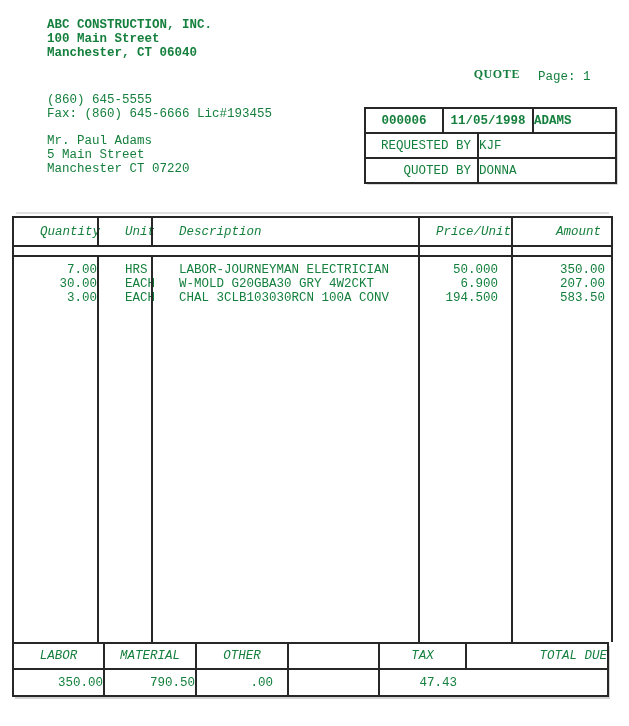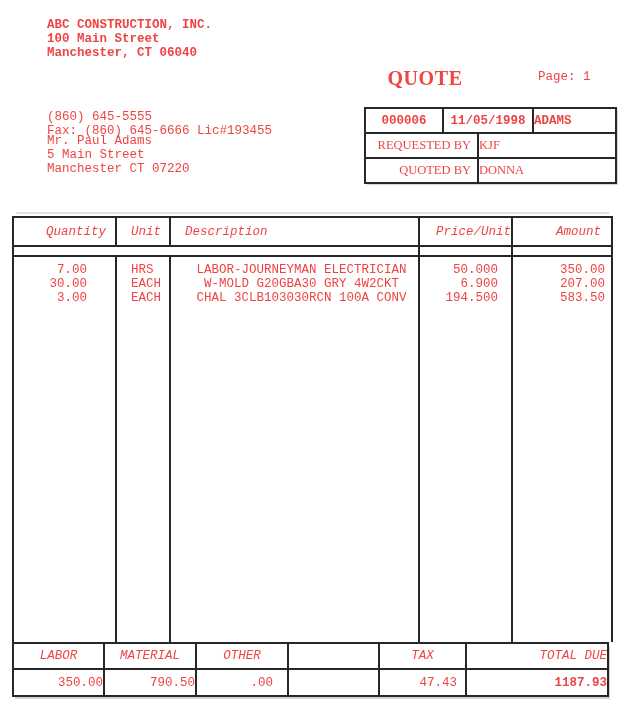--- a/index.html
+++ b/index.html
@@ -1,46 +1,46 @@
 <!DOCTYPE html>
 <html><head>
 <meta charset="utf-8">
 <style>
   html,body { margin:0; padding:0; background:#e8e8e8; }
   .page {
     position:relative; width:629px; height:726px; background:#ffffff;
     font-family:"Liberation Mono","DejaVu Sans Mono",monospace;
-    font-size:12.5px; color:#ef4444; overflow:hidden;
+    font-size:12.5px; color:#15803d; overflow:hidden;
     margin:0 auto; box-shadow:0 0 4px rgba(0,0,0,.25);
   }
   .b { font-weight:bold; }
   .it { font-style:italic; }
   .blk div { line-height:14px; white-space:pre; }
 
   .company { position:absolute; left:47px; top:18px; }
-  .phone   { position:absolute; left:47px; top:93px;margin-top:17px; }
+  .phone   { position:absolute; left:47px; top:93px; }
   .customer{ position:absolute; left:47px; top:134px; }
 
   .title {
-    position:absolute; left:330px; top:67px; width:190px; text-align:center;
+    position:absolute; left:330px; top:67px; width:190px; text-align:right;
     font-family:"Liberation Serif","DejaVu Serif",serif;
-    font-weight:bold; font-size:20px; letter-spacing:0.6px;
+    font-weight:bold; font-size:12px; letter-spacing:0.6px;
   }
   .page-label { position:absolute; left:538px; top:70px; }
 
   
   .info-table {
     position:absolute; left:364px; top:107px; width:253px;
     border:2px solid #272727; box-sizing:border-box; background:#fff;
     box-shadow:2px 2px 0 -1px rgba(110,110,110,.28);
   }
   .i-row { display:grid; height:23px; align-items:center; }
   .i-row + .i-row { border-top:2px solid #272727; }
   .i-cols3 { grid-template-columns:76px 90px 1fr; }
-  .i-cols2 { grid-template-columns:111px 1fr;font-family:Liberation Serif, serif; }
+  .i-cols2 { grid-template-columns:111px 1fr; }
   .i-cell { height:100%; display:flex; align-items:center; box-sizing:border-box; }
   .i-cell + .i-cell { border-left:2px solid #272727; }
   .i-center { justify-content:center; }
   .i-left   { }
   .i-right  { justify-content:flex-end; padding-right:6px; }
 
   
   .main-table {
     position:absolute; left:12px; top:216px; width:601px; height:426px;
     border:2px solid #272727; border-bottom:none; box-sizing:border-box;
@@ -54,23 +54,23 @@
   .mt-header { height:29px; border-bottom:2px solid #272727; box-sizing:border-box; }
   .mt-header .mt-cell { display:flex; align-items:center; height:100%; box-sizing:border-box; }
   .mt-cell + .mt-cell { border-left:2px solid #272727; }
   .mt-spacer { height:10px; border-bottom:2px solid #272727; box-sizing:border-box; }
   .mt-spacer .sp { height:100%; box-sizing:border-box; }
   .mt-spacer .sp.v { border-left:2px solid #272727; }
   .mt-body { height:385px; }
   .mt-col { height:100%; box-sizing:border-box; padding-top:6px; }
   .mt-col + .mt-col { border-left:2px solid #272727; }
   .mt-col div { line-height:14px; white-space:pre; }
-  .al { padding-left:14px; text-align:center;margin-left:18px; }
+  .al { padding-left:26px; text-align:left; }
   .ar { text-align:right; }
-  .pr-qty { padding-right:10px; }
+  .pr-qty { }
   .pr-price { padding-right:13px; }
   .pr-amt { padding-right:6px; }
 
   
   .totals-table {
     position:absolute; left:12px; top:642px; width:597px;
     border:2px solid #272727; box-sizing:border-box; background:#fff;
     box-shadow:2px 3px 0 -1px rgba(110,110,110,.3);
   }
   .t-row { display:grid; grid-template-columns:89px 92px 92px 91px 87px 1fr; height:24px; align-items:center; }
@@ -173,17 +173,16 @@
       <div class="t-cell"></div>
       <div class="t-cell t-center it">TAX</div>
       <div class="t-cell t-right it">TOTAL DUE</div>
     </div>
     <div class="t-row t-vals">
       <div class="t-cell t-right">350.00</div>
       <div class="t-cell t-right">790.50</div>
       <div class="t-cell t-right" style="padding-right:14px;">.00</div>
       <div class="t-cell"></div>
       <div class="t-cell t-right" style="padding-right:8px;">47.43</div>
-      <div class="t-cell t-right b">1187.93</div>
     </div>
   </div>
 
 </div>
 
 </body></html>

